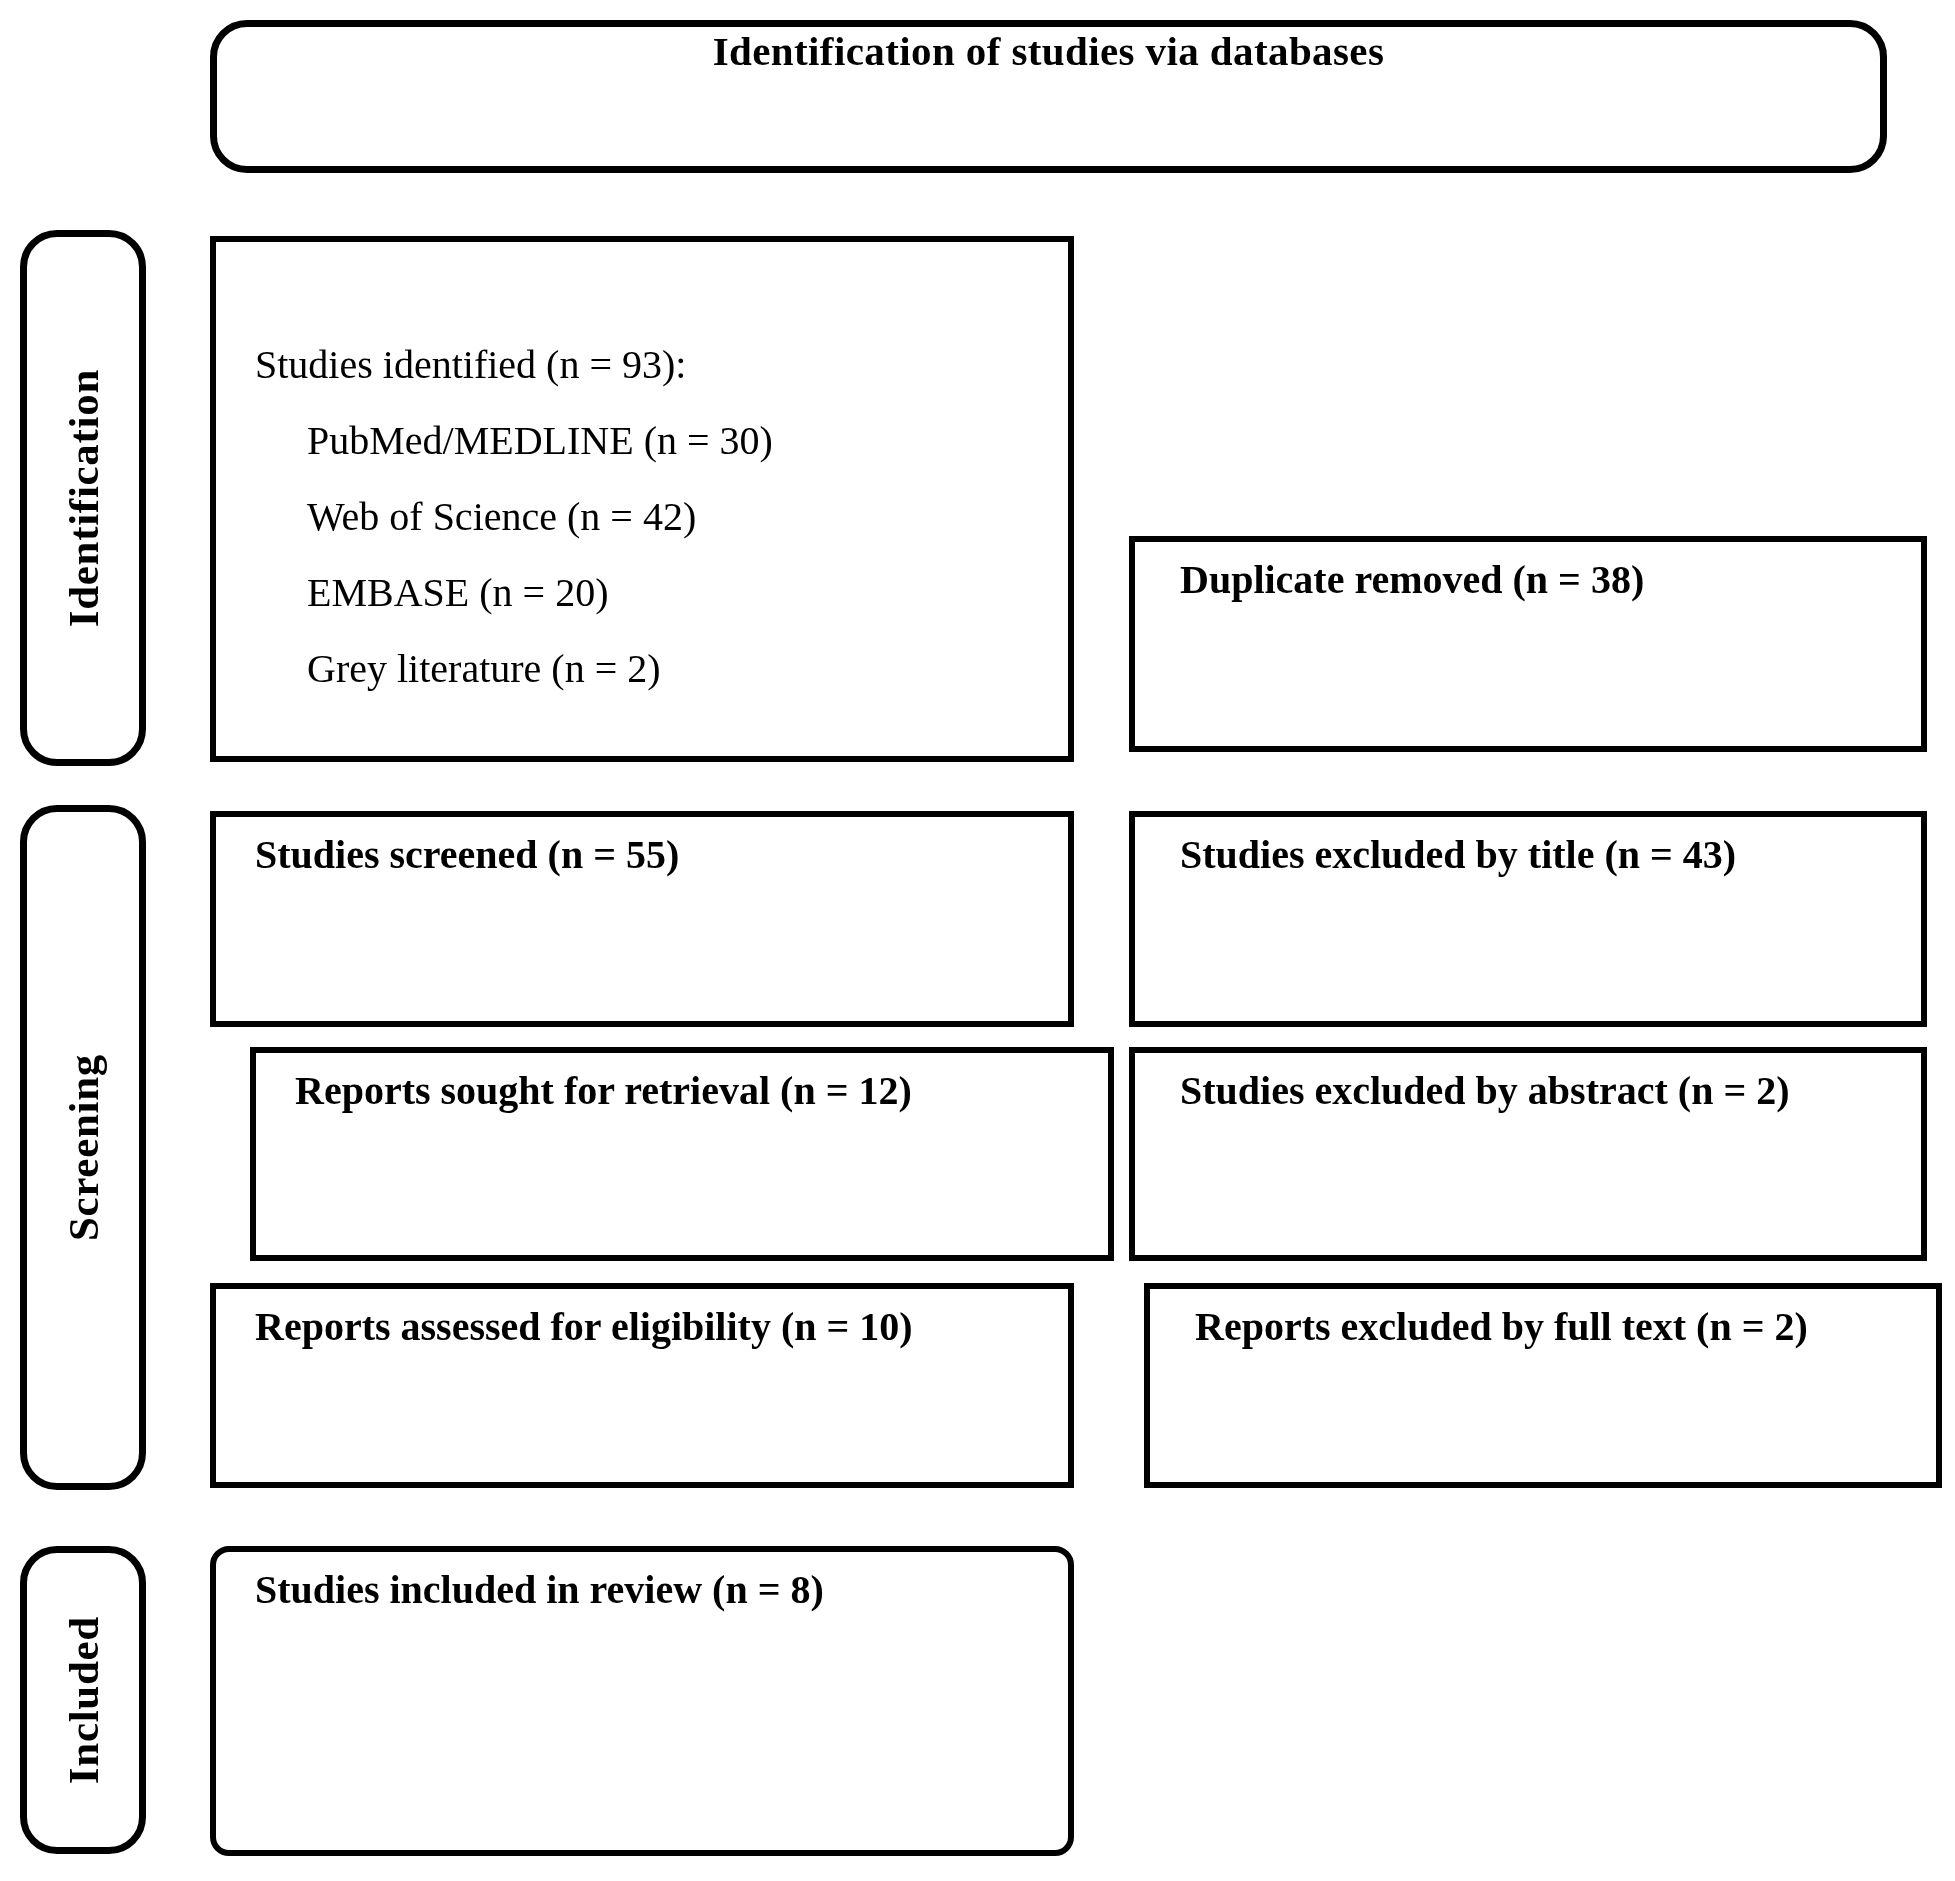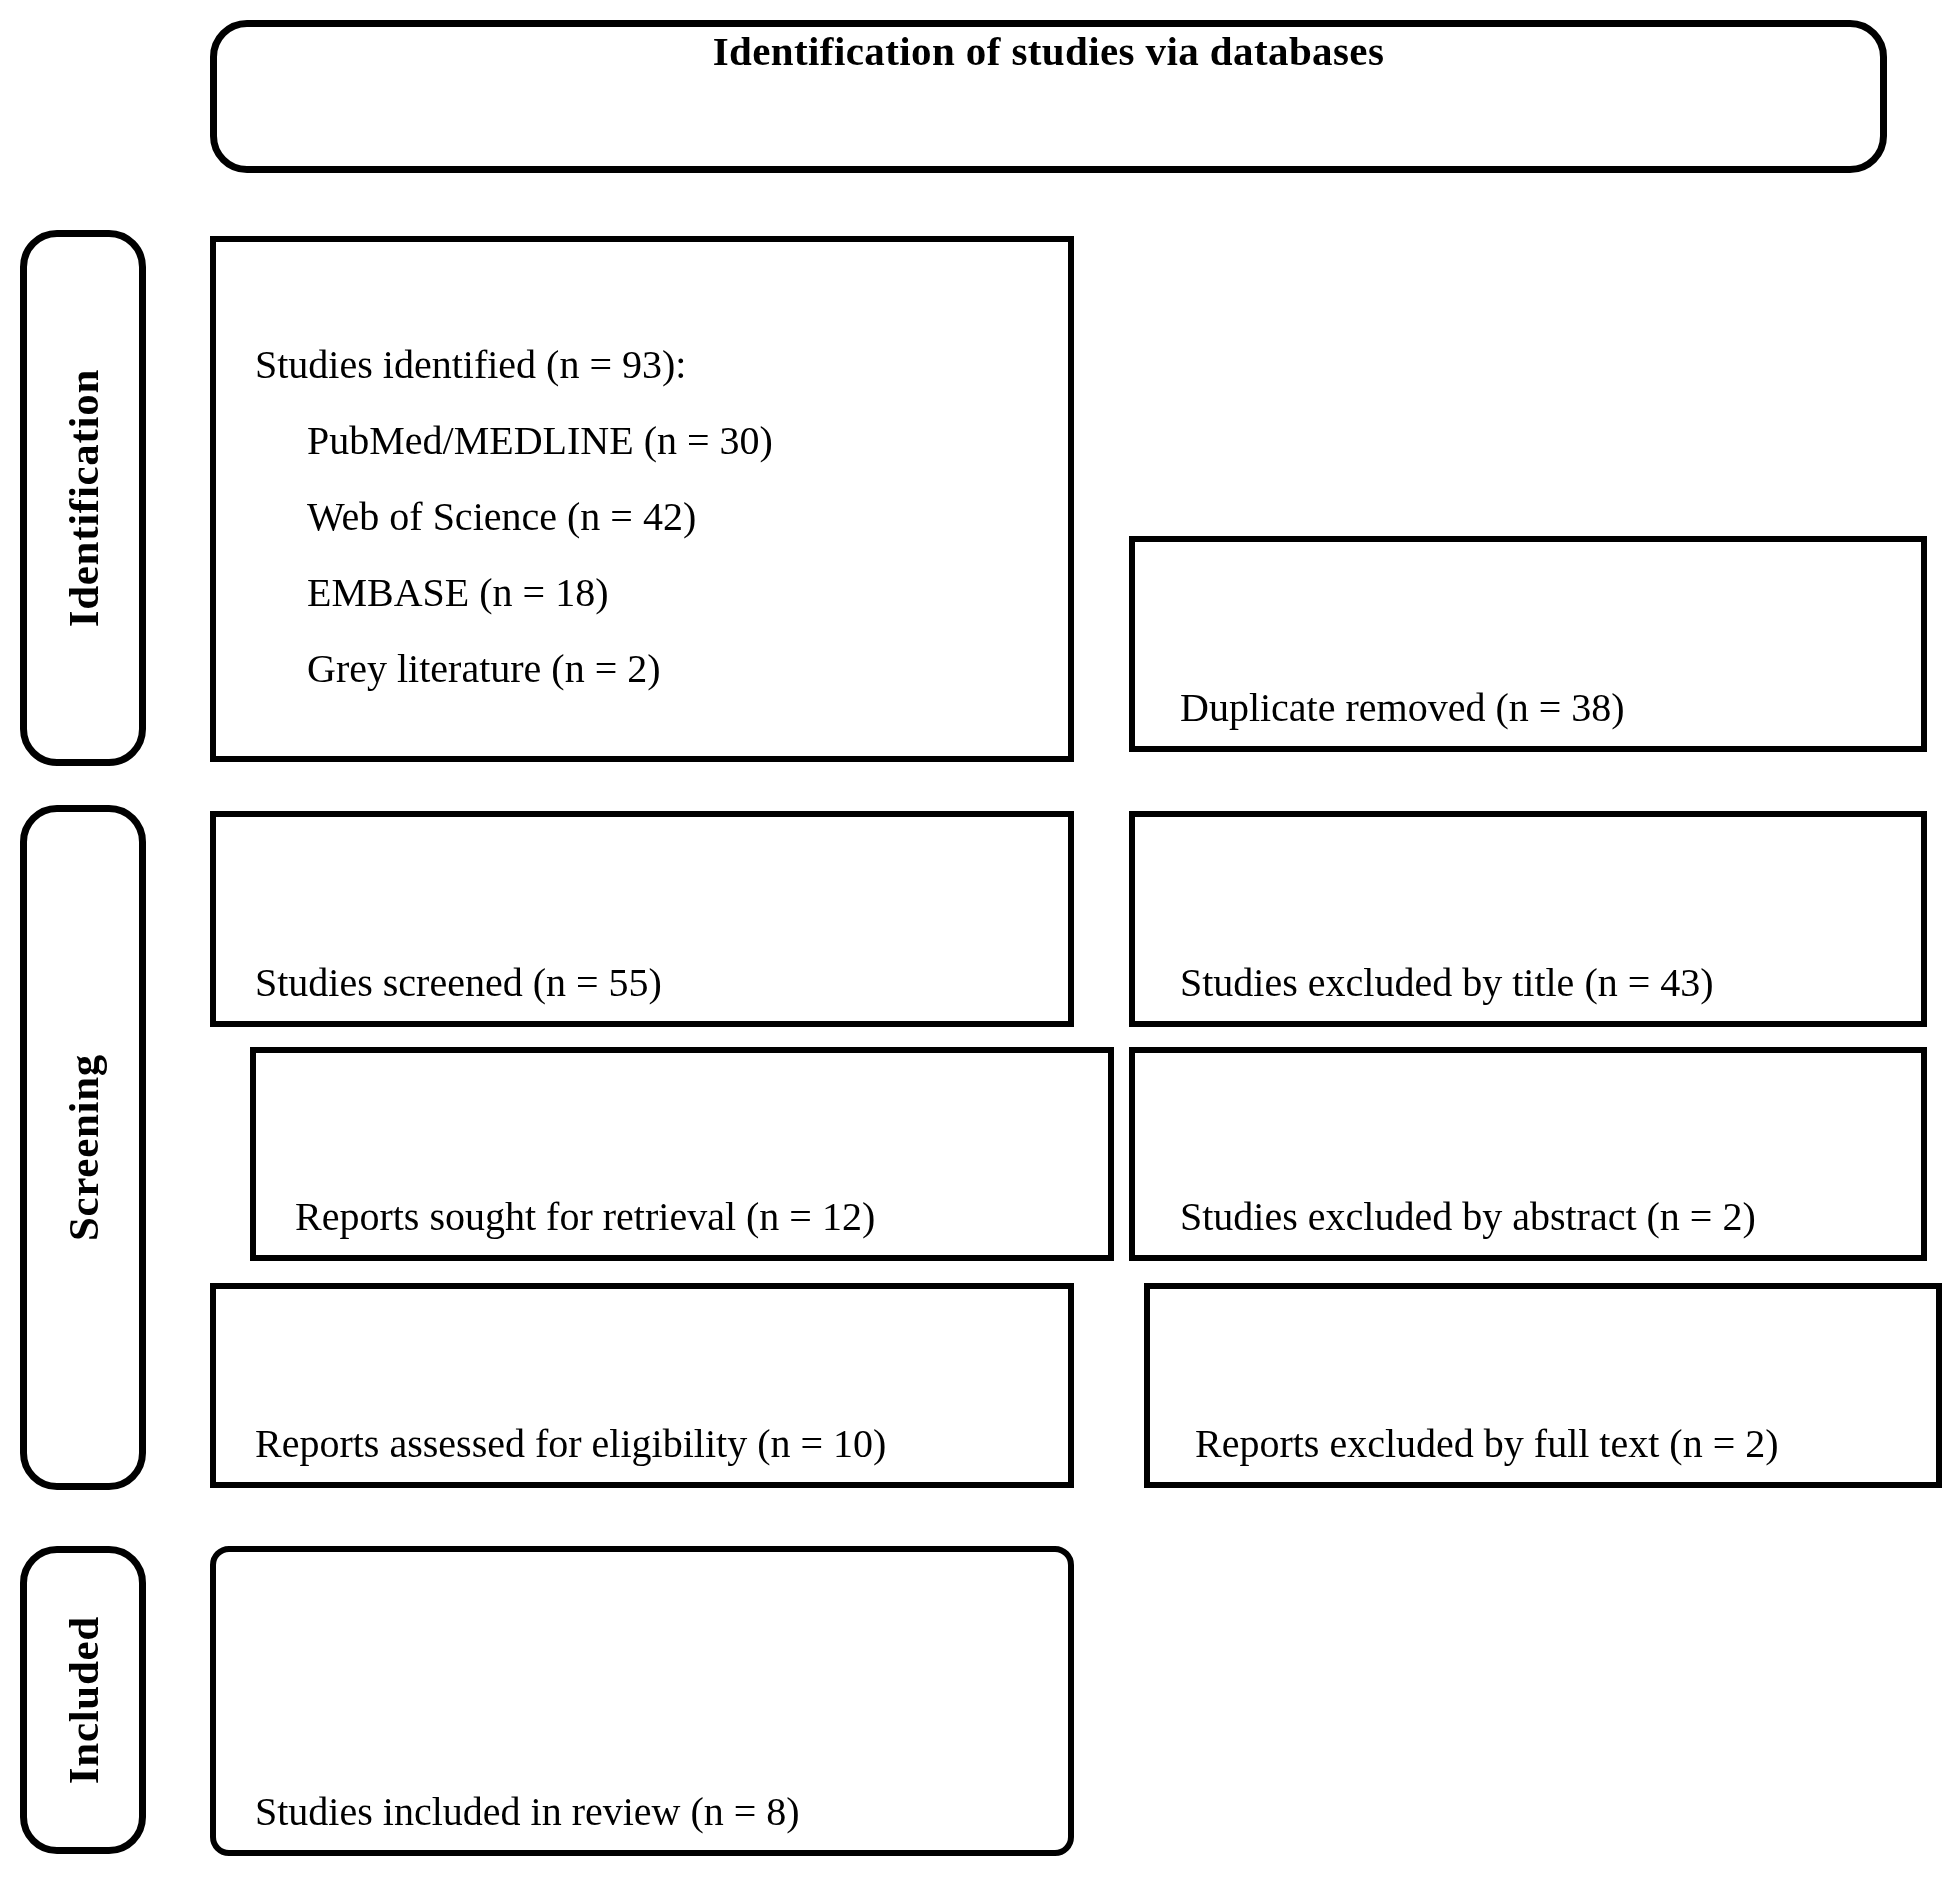--- a/index.html
+++ b/index.html
@@ -70,22 +70,23 @@
   .r3 { top: 1047px; height: 214px; }
   .r4 { top: 1283px; height: 205px; margin-left: 15px; }
 
   .box-text {
     font-size: 40px;
     line-height: 76px;
     white-space: nowrap;
   }
   .center-left {
     display: flex;
-    align-items: flex-end;
+    align-items: flex-start;
     padding-left: 39px;
+    font-weight: bold;
   }
   .side-col.center-left { padding-left: 45px; }
   .multiline {
     padding: 85px 21.6px 21.6px 39px;
   }
   .multiline .line { display: block; }
   .multiline .line.indent { padding-left: 52px; }
 </style>
 </head>
 <body>
@@ -103,21 +104,21 @@
     <span class="stage-text">Screening</span>
   </div>
   <div class="box rounded stage stage-included">
     <span class="stage-text">Included</span>
   </div>
 
   <div class="box main-col b1 box-text multiline">
     <span class="line">Studies identified (n = 93):</span>
     <span class="line indent">PubMed/MEDLINE (n = 30)</span>
     <span class="line indent">Web of Science (n = 42)</span>
-    <span class="line indent">EMBASE (n = 18)</span>
+    <span class="line indent">EMBASE (n = 20)</span>
     <span class="line indent">Grey literature (n = 2)</span>
   </div>
 
   <div class="box main-col b2 box-text center-left">
     <span class="line">Studies screened (n = 55)</span>
   </div>
 
   <div class="box main-col b3 box-text center-left">
     <span class="line">Reports sought for retrieval (n = 12)</span>
   </div>

